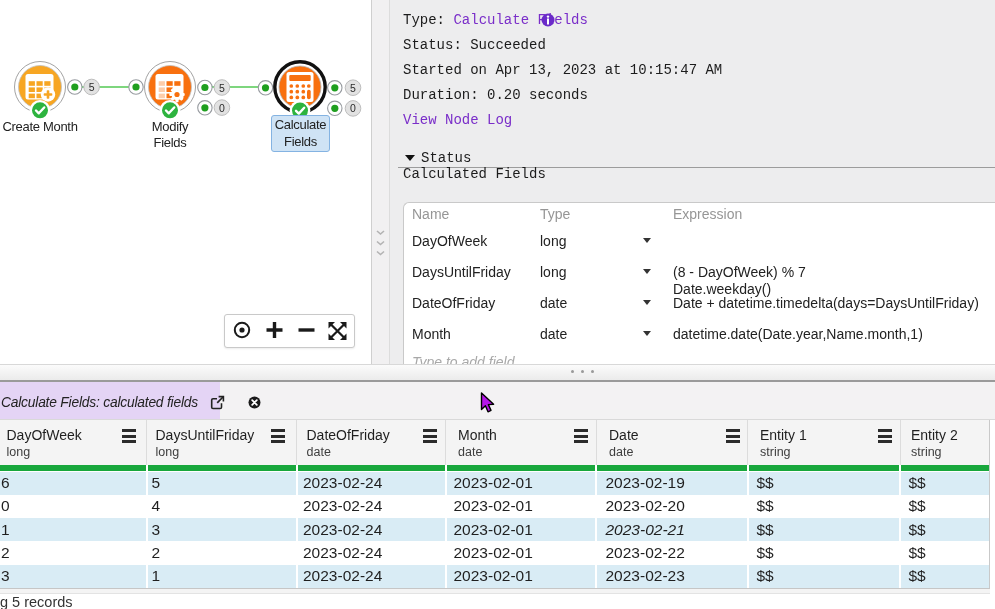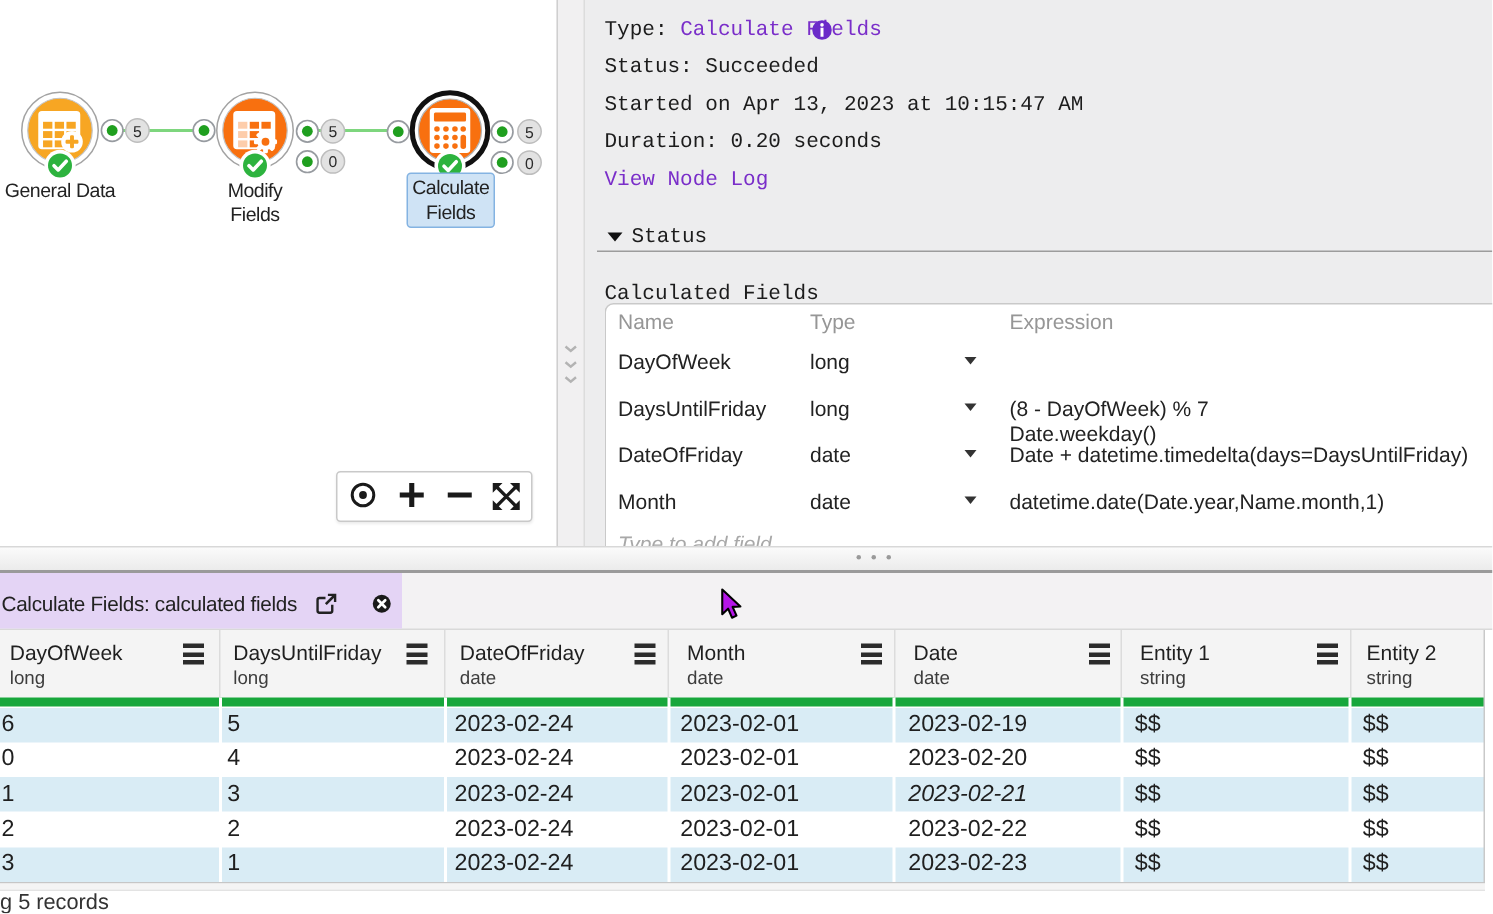--- a/index.html
+++ b/index.html
@@ -18,21 +18,21 @@
 
 .nlabel{position:absolute;font-size:13px;letter-spacing:-0.3px;color:#222;text-align:center;line-height:15.5px;white-space:nowrap;}
 #sel-label{position:absolute;left:271px;top:115px;width:57px;height:34px;background:#cfe3f5;border:1px solid #84b3e2;border-radius:3px;font-size:13px;letter-spacing:-0.3px;color:#222;text-align:center;line-height:16.5px;padding-top:1px;}
 
 #ztb{position:absolute;left:224px;top:314px;width:129px;height:32px;background:#fff;border:1px solid #c9c9c9;border-radius:3px;box-shadow:0 1px 2px rgba(0,0,0,0.08);}
 
 #splitter{position:absolute;left:0;top:364px;width:995px;height:18px;background:linear-gradient(#fbfbfb,#ebebeb);border-top:1px solid #d8d8d8;box-sizing:border-box;border-bottom:2px solid #9a9a9a;}
 .sdot{position:absolute;top:5px;width:3px;height:3px;border-radius:50%;background:#9a9a9a;}
 
 #tabbar{position:absolute;left:0;top:382px;width:995px;height:38px;background:#f3f2f3;border-bottom:1px solid #d9d9d9;box-sizing:border-box;}
-#ptab{position:absolute;left:0;top:0;width:268px;height:37px;background:#e4d4f5;}
+#ptab{position:absolute;left:0;top:0;width:220px;height:37px;background:#e4d4f5;font-style:italic;}
 #ptab span{position:absolute;left:1px;top:12.5px;font-size:13.8px;letter-spacing:-0.2px;color:#222;white-space:nowrap;}
 
 #grid{position:absolute;left:0;top:420px;width:995px;height:189px;background:#fff;overflow:hidden;}
 #ghead{position:absolute;left:0;top:0;width:990px;height:45px;background:#f4f4f4;}
 .hname{position:absolute;top:7px;font-size:14px;color:#1f1f1f;white-space:nowrap;}
 .hsub{position:absolute;top:25px;font-size:12.5px;color:#3d3d3d;white-space:nowrap;}
 .burger{position:absolute;top:9px;width:14px;height:15px;}
 .burger div{height:3px;background:#2b2b2b;margin-bottom:2.7px;}
 #greenband{position:absolute;left:0;top:45px;width:990px;height:6px;background:#18a73c;}
 .drow{position:absolute;left:0;width:990px;height:23.3px;}
@@ -153,21 +153,21 @@
               <circle cx="16.8" cy="25.4" r="1.85"></circle>
             <rect x="20.5" y="17.8" width="3.7" height="9.5" rx="1.8"></rect>
           </g>
         </g>
       </g>
 
       <use href="#check" x="40" y="110.3"></use>
       <use href="#check" x="170" y="110.3"></use>
       <use href="#check" x="300" y="110.6"></use>
     </svg>
-    <div class="nlabel" style="left:0px;top:119px;width:80px;">General Data</div>
+    <div class="nlabel" style="left:0px;top:119px;width:80px;">Create Month</div>
     <div class="nlabel" style="left:130px;top:119px;width:80px;">Modify<br>Fields</div>
     <div id="sel-label">Calculate<br>Fields</div>
     <div id="ztb">
       <svg width="129" height="32">
         <g stroke="#1a1a1a" fill="none" transform="translate(0,-1)">
           <circle cx="17" cy="16" r="7.2" stroke-width="2"></circle>
           <circle cx="17" cy="16" r="2.6" fill="#1a1a1a" stroke="none"></circle>
           <path d="M49.5 8 V24 M41.5 16 H57.5" stroke-width="3.4"></path>
           <path d="M73.5 16 H89.5" stroke-width="3.4"></path>
           <g stroke-width="2.2">
@@ -198,21 +198,21 @@
       <svg width="14" height="14" style="position:absolute;left:151px;top:13px;">
         <circle cx="7" cy="7" r="6.5" fill="#6b2bc9"></circle>
         <rect x="6" y="5.5" width="2" height="6" fill="#fff"></rect>
         <circle cx="7" cy="3.6" r="1.2" fill="#fff"></circle>
       </svg>
       <svg width="14" height="8" style="position:absolute;left:14px;top:154px;">
         <path d="M1 1 L11 1 L6 7 Z" fill="#111"></path>
       </svg>
       <div class="dline" style="left:31px;top:150px;">Status</div>
       <div style="position:absolute;left:8px;top:167px;width:597px;height:1px;background:#9c9c9c;"></div>
-      <div class="dline" style="top:188px;">Calculated Fields</div>
+      <div class="dline" style="top:166px;">Calculated Fields</div>
       <div id="calctable"></div>
       <div class="thead" style="left:22px;top:206px;">Name</div>
       <div class="thead" style="left:150px;top:206px;">Type</div>
       <div class="thead" style="left:283px;top:206px;">Expression</div>
       <div class="trow" style="left:22px;top:233px;">DayOfWeek</div>
       <div class="trow" style="left:150px;top:233px;">long</div>
       <div class="trow" style="left:283px;top:233px;margin-top:48px;">Date.weekday()</div>
       <div class="trow" style="left:22px;top:264px;">DaysUntilFriday</div>
       <div class="trow" style="left:150px;top:264px;">long</div>
       <div class="trow" style="left:283px;top:264px;">(8 - DayOfWeek) % 7</div>

